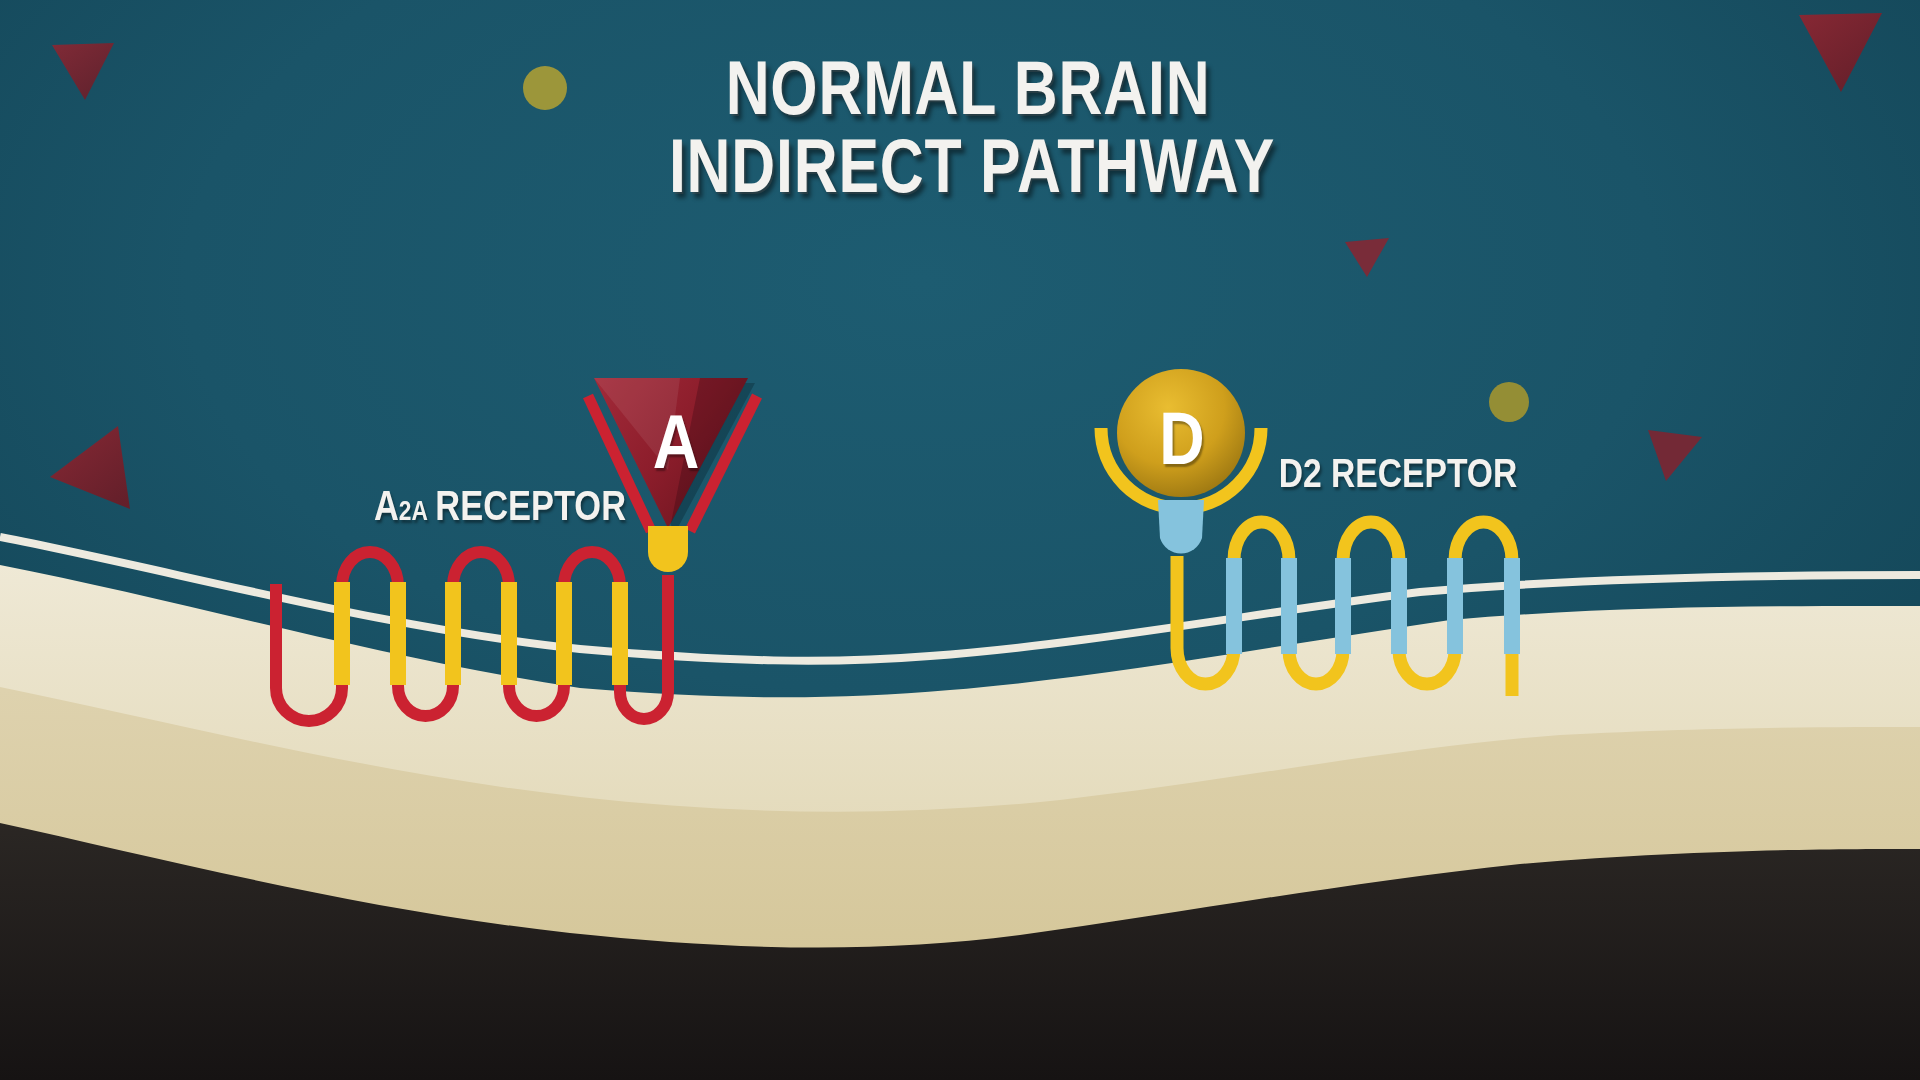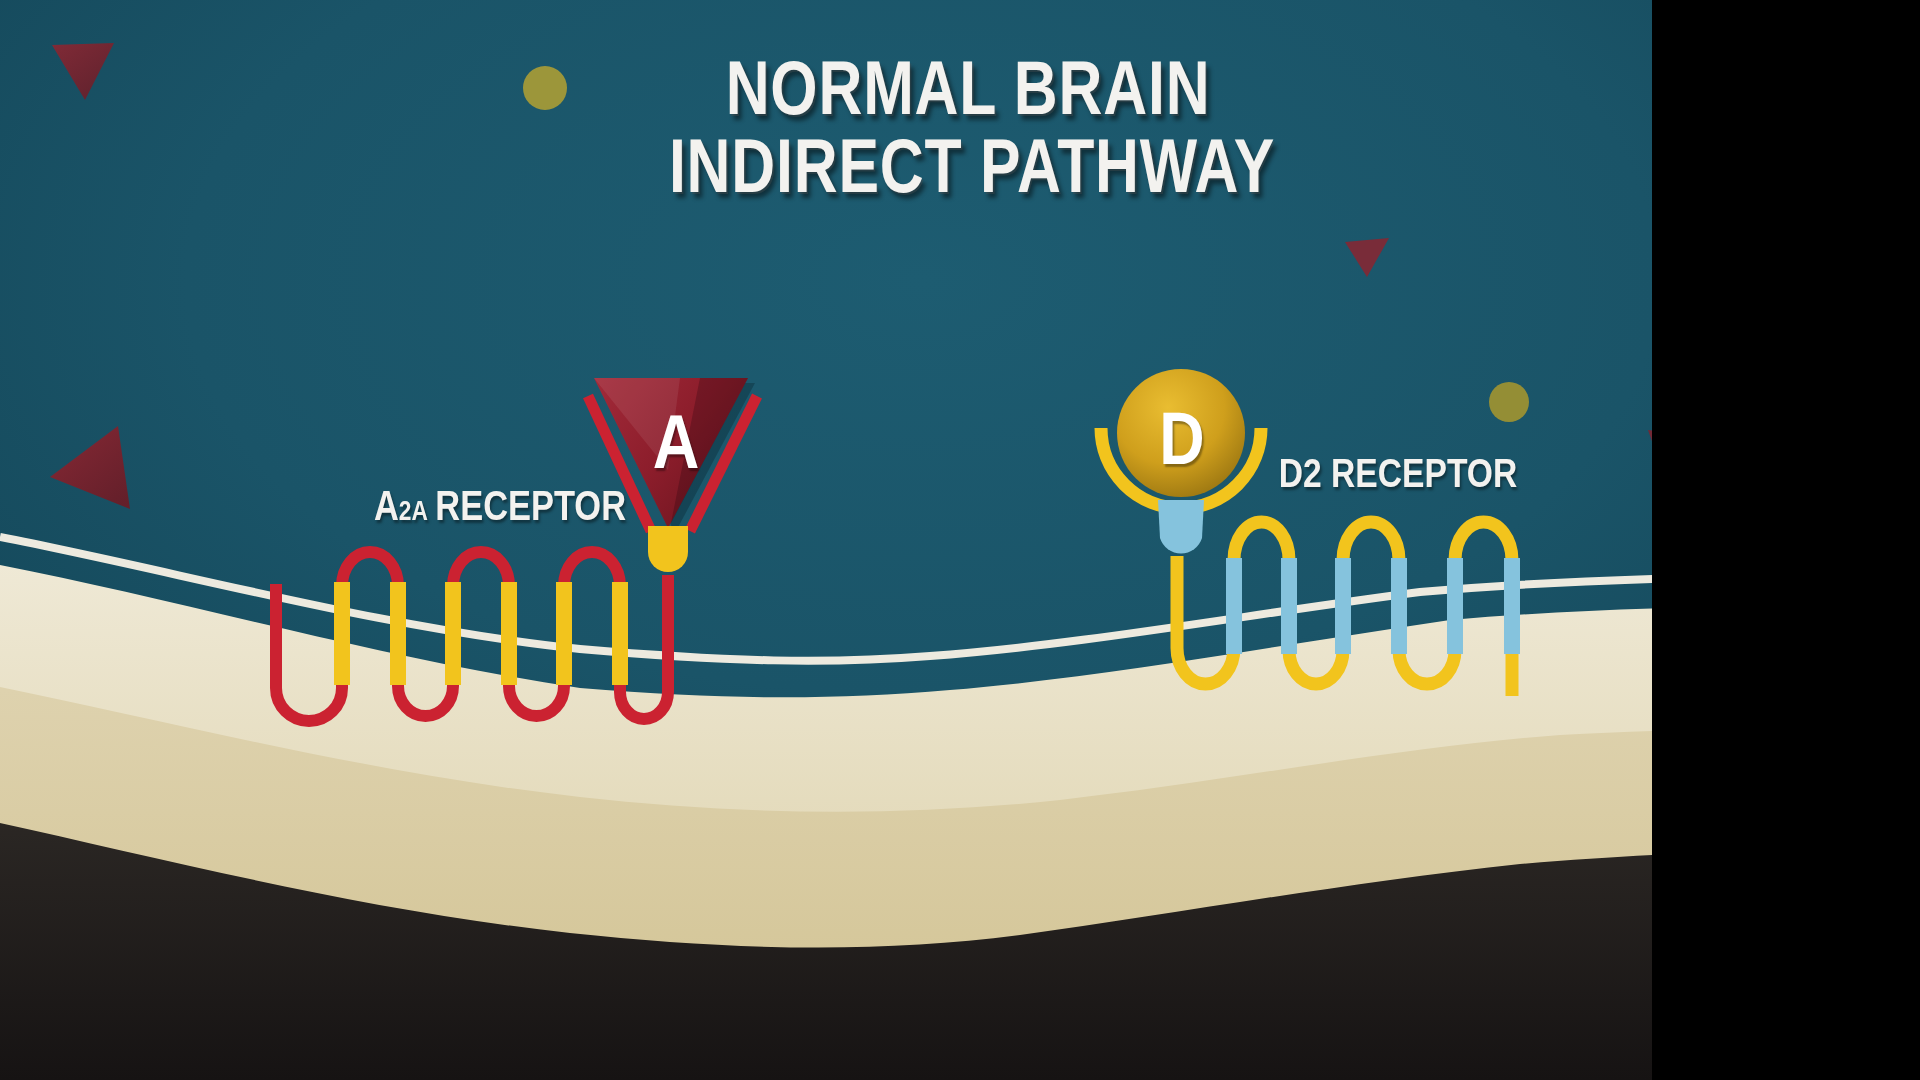--- a/index.html
+++ b/index.html
@@ -1,17 +1,17 @@
 <!DOCTYPE html>
 <html style="--background-teal: #1b5468; --membrane-line: #edeadf; --membrane-light-band: #ebe4cd; --membrane-dark-band: #ddd1ab; --intracellular-dark: #262221; --adenosine-red: #cb2231; --adenosine-triangle: #8e1e2c; --receptor-yellow: #f2c41d; --dopamine-gold: #cfa11d; --d2-blue: #85c3dd; --particle-olive: #ab9d35; --text-white: #f3f2ef;"><head>
 <meta charset="utf-8">
 <style>
   html,body{margin:0;padding:0;background:#000;}
   .stage{
-    position:relative;width:1652px;height:1080px;overflow:hidden;
+    position:relative;width:1920px;height:1080px;overflow:hidden;
     font-family:"Liberation Sans","DejaVu Sans",sans-serif;
   }
   .stage svg{position:absolute;left:0;top:0;}
   .txt{position:absolute;color:var(--text-white,#f3f2ef);font-weight:700;white-space:nowrap;}
   .title-line1{
     left:968px;top:44px;font-size:76px;letter-spacing:1px;
     transform:translateX(-50%) scaleX(0.80);
     text-shadow:2px 2px 0 rgba(80,80,80,.35), 5px 6px 5px rgba(0,0,0,.45);
   }
   .title-line2{

